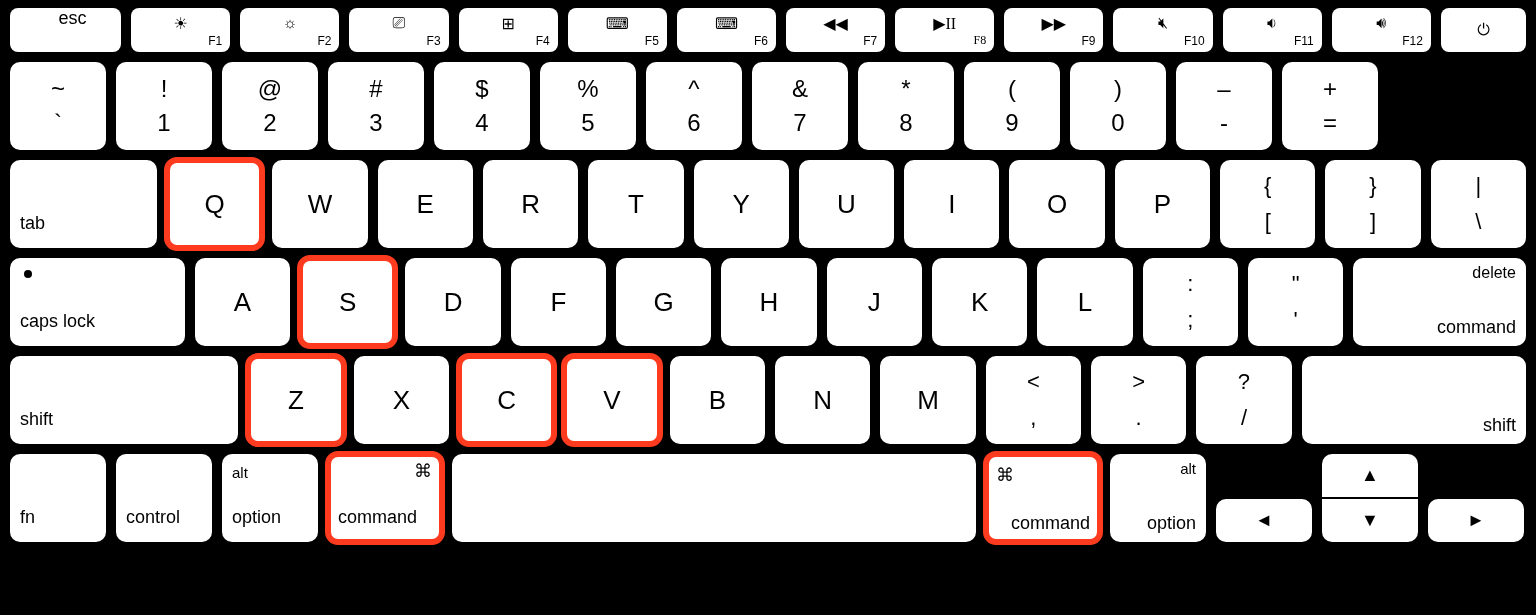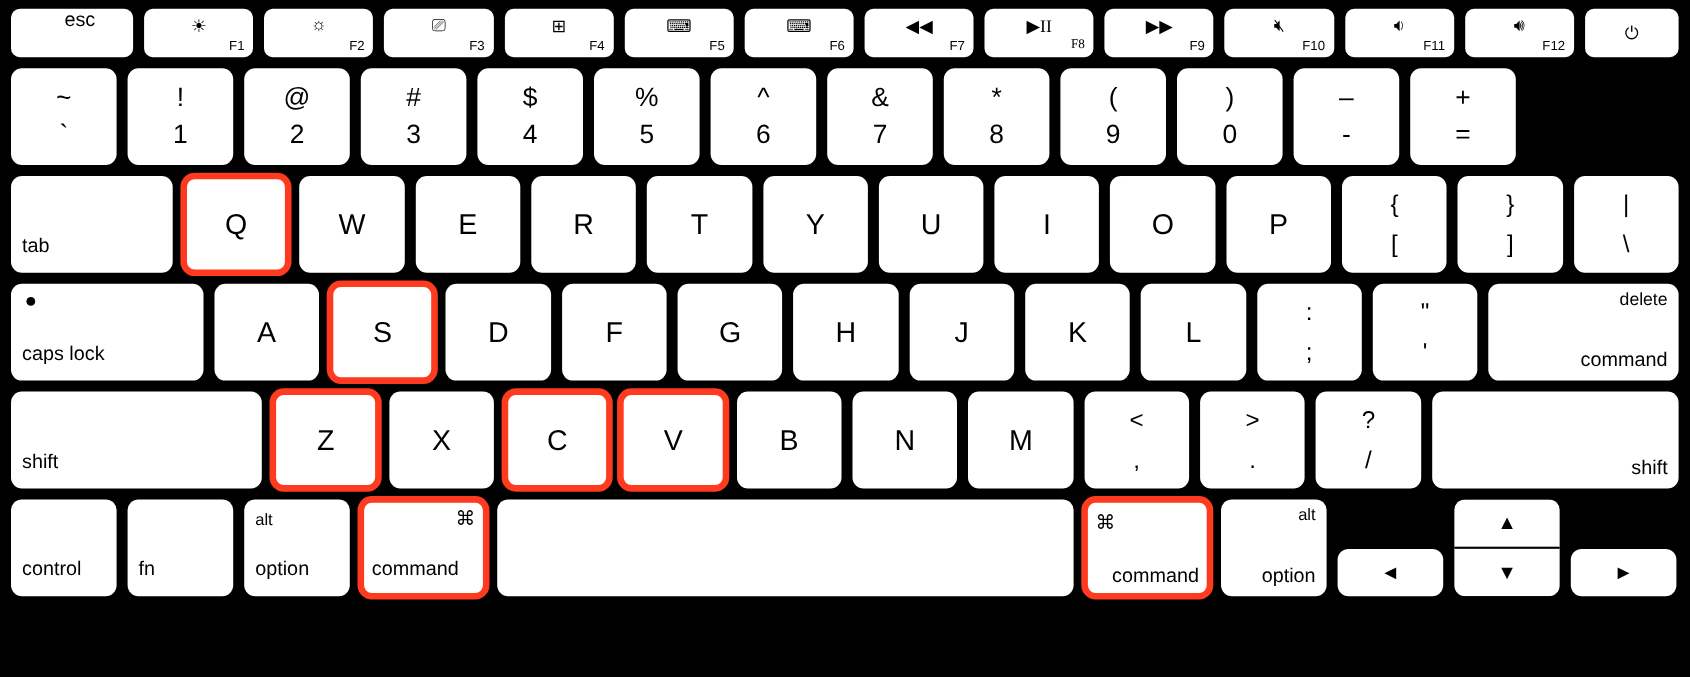--- a/index.html
+++ b/index.html
@@ -255,24 +255,24 @@
           <span class="punct-top">?</span>
           <span class="punct-bottom">/</span>
         </div></div>
     <div class="key" style="width:226px">
       <span class="label-br">shift</span>
     </div>
   </div>
 
   <div class="row">
     <div class="key" style="width:96px">
+      <span class="label-bl">fn</span>
+    </div>
+    <div class="key" style="width:96px">
       <span class="label-bl">control</span>
-    </div>
-    <div class="key" style="width:96px">
-      <span class="label-bl">fn</span>
     </div>
     <div class="key" style="width:96px">
       <span class="label-tl" style="font-size:15px">alt</span>
       <span class="label-bl">option</span>
     </div>
     <div class="key highlight" style="width:114px">
       <span class="label-tr">⌘</span>
       <span class="label-bl">command</span>
     </div>
     <div class="key" style="width:524px"></div>

